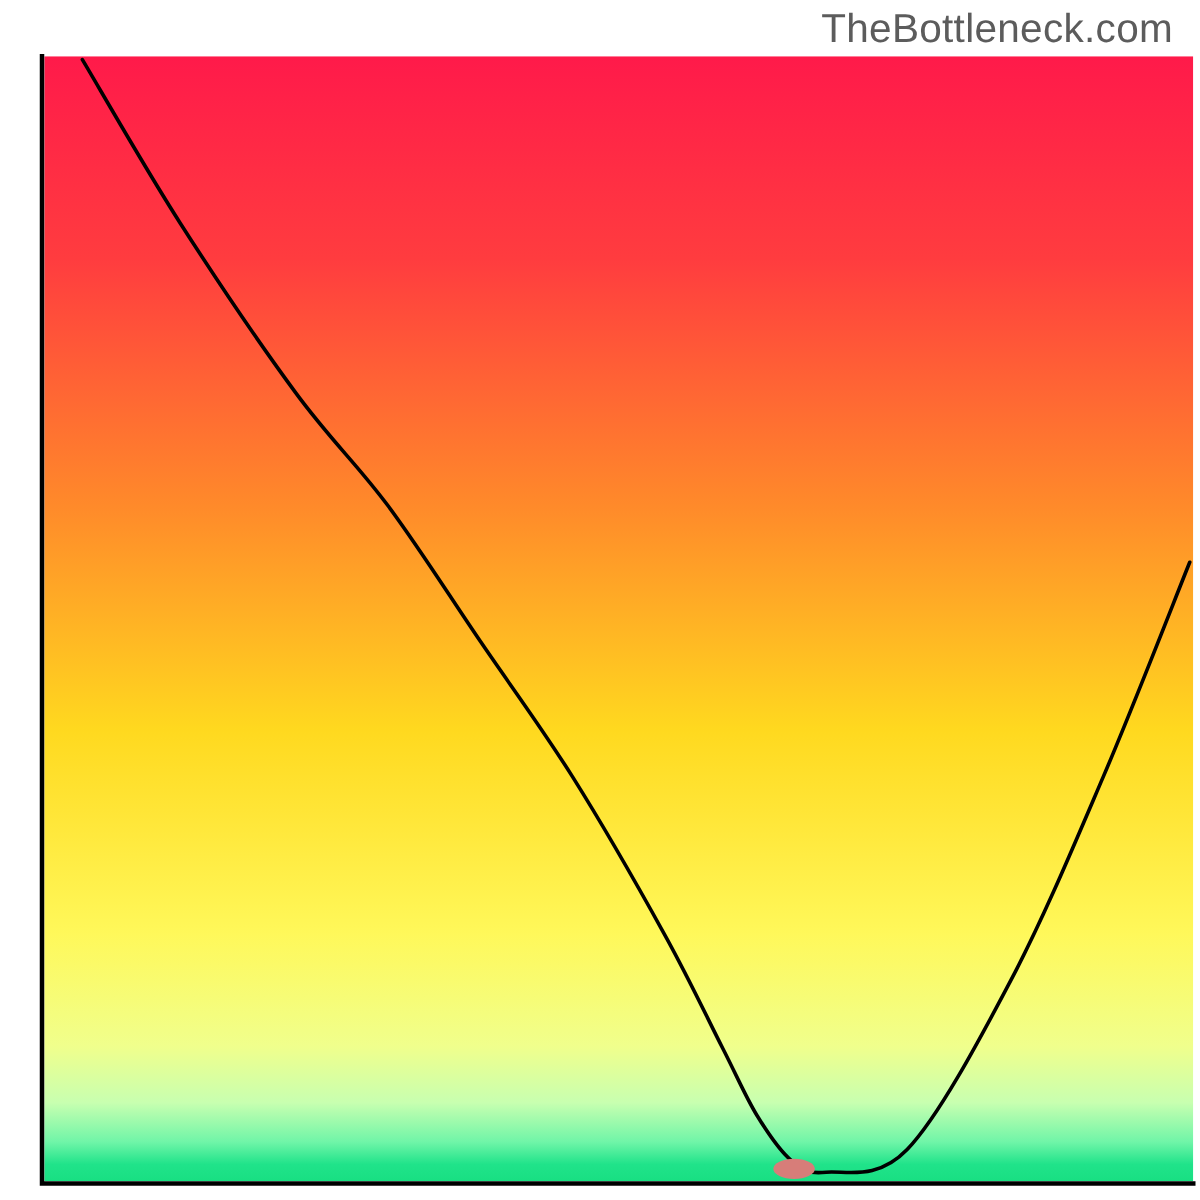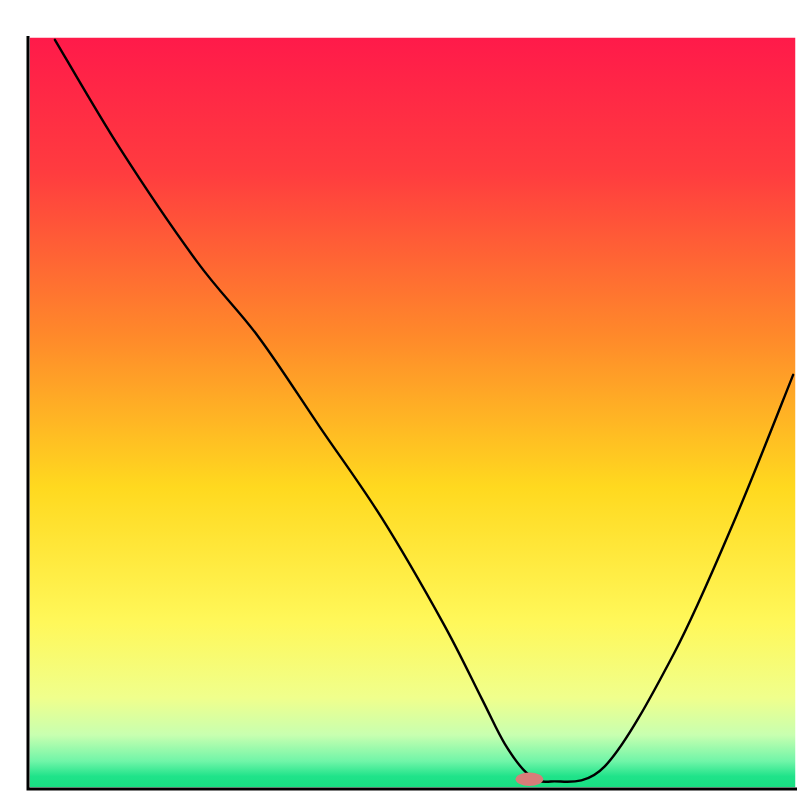--- a/index.html
+++ b/index.html
@@ -28,20 +28,21 @@
   svg.plot {
     position: absolute;
     top: 0;
     left: 0;
   }
 </style>
 </head>
 <body>
 
 <div class="chart-container">
+  <div class="watermark">TheBottleneck.com</div>
   <svg class="plot" width="800" height="800" viewBox="0 0 800 800">
     <defs>
       <linearGradient id="bg-grad" x1="0" y1="0" x2="0" y2="1">
           <stop offset="0%" stop-color="#ff1a4a"></stop>
           <stop offset="18%" stop-color="#ff3c3f"></stop>
           <stop offset="40%" stop-color="#ff8a2a"></stop>
           <stop offset="60%" stop-color="#ffd91f"></stop>
           <stop offset="78%" stop-color="#fff85a"></stop>
           <stop offset="88%" stop-color="#f0ff8c"></stop>
           <stop offset="93%" stop-color="#c8ffb0"></stop>

